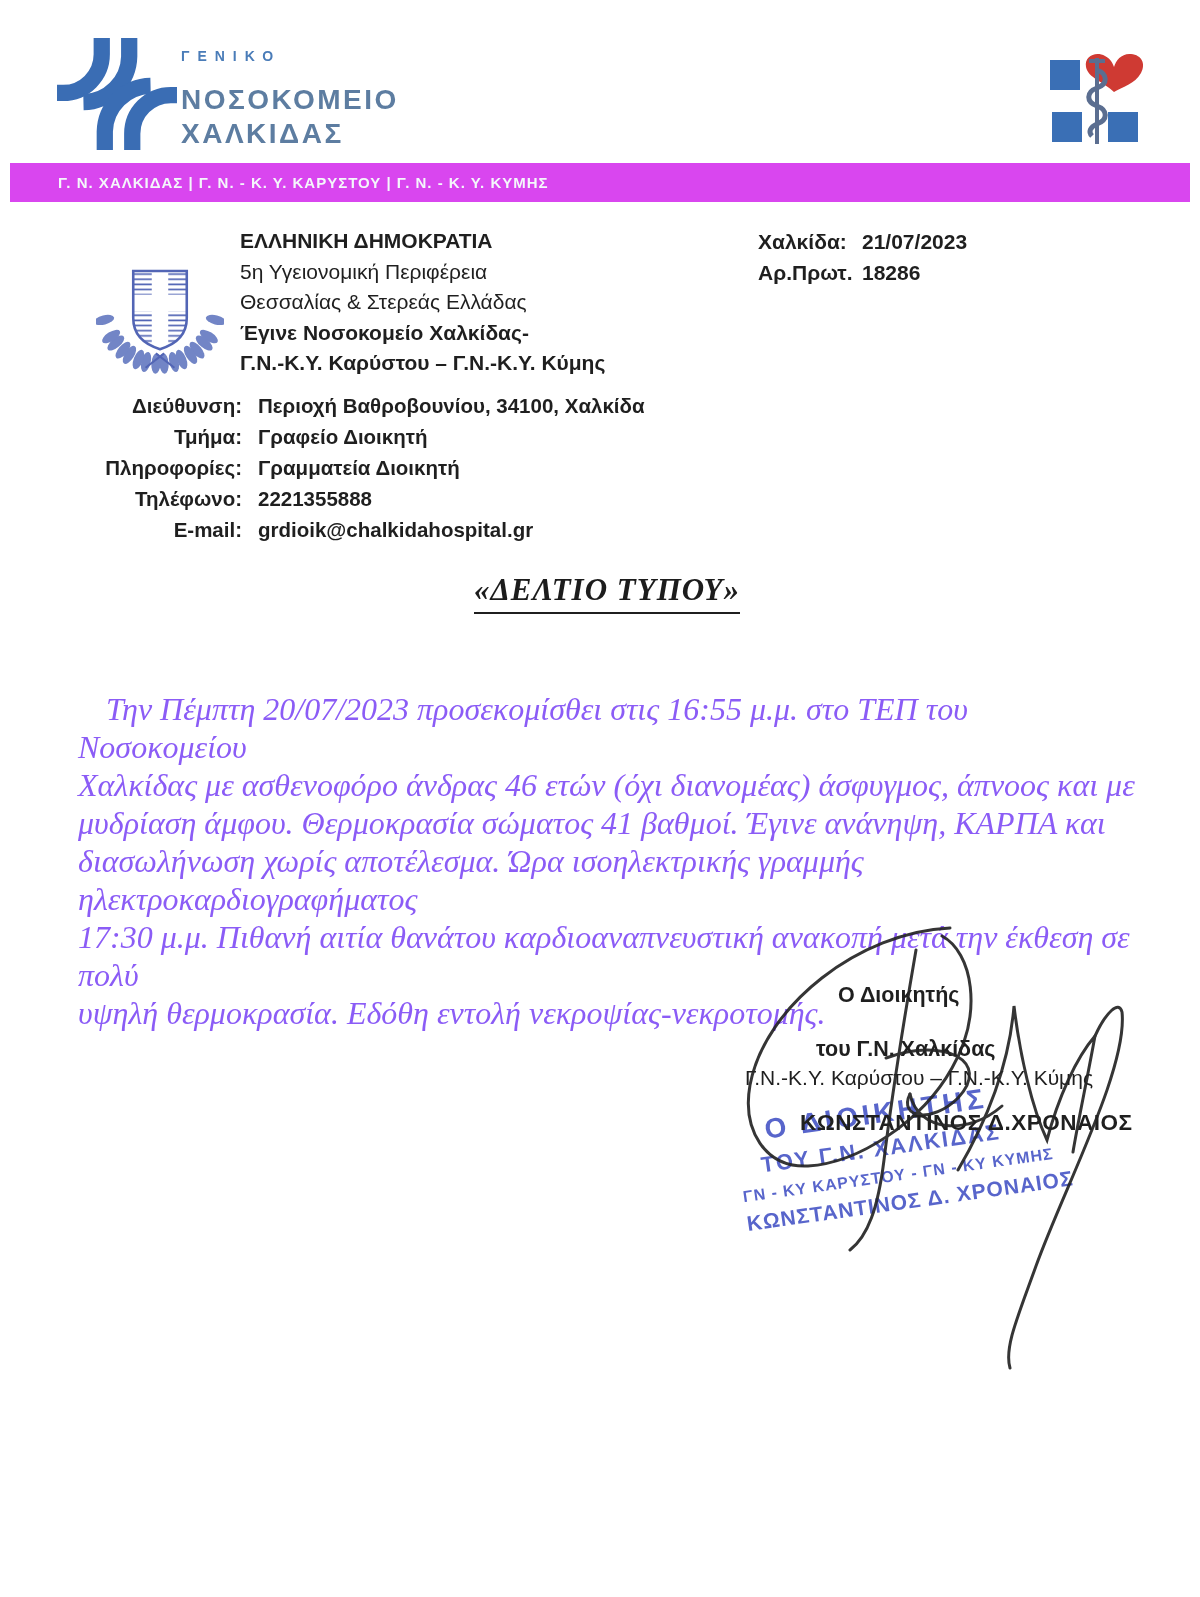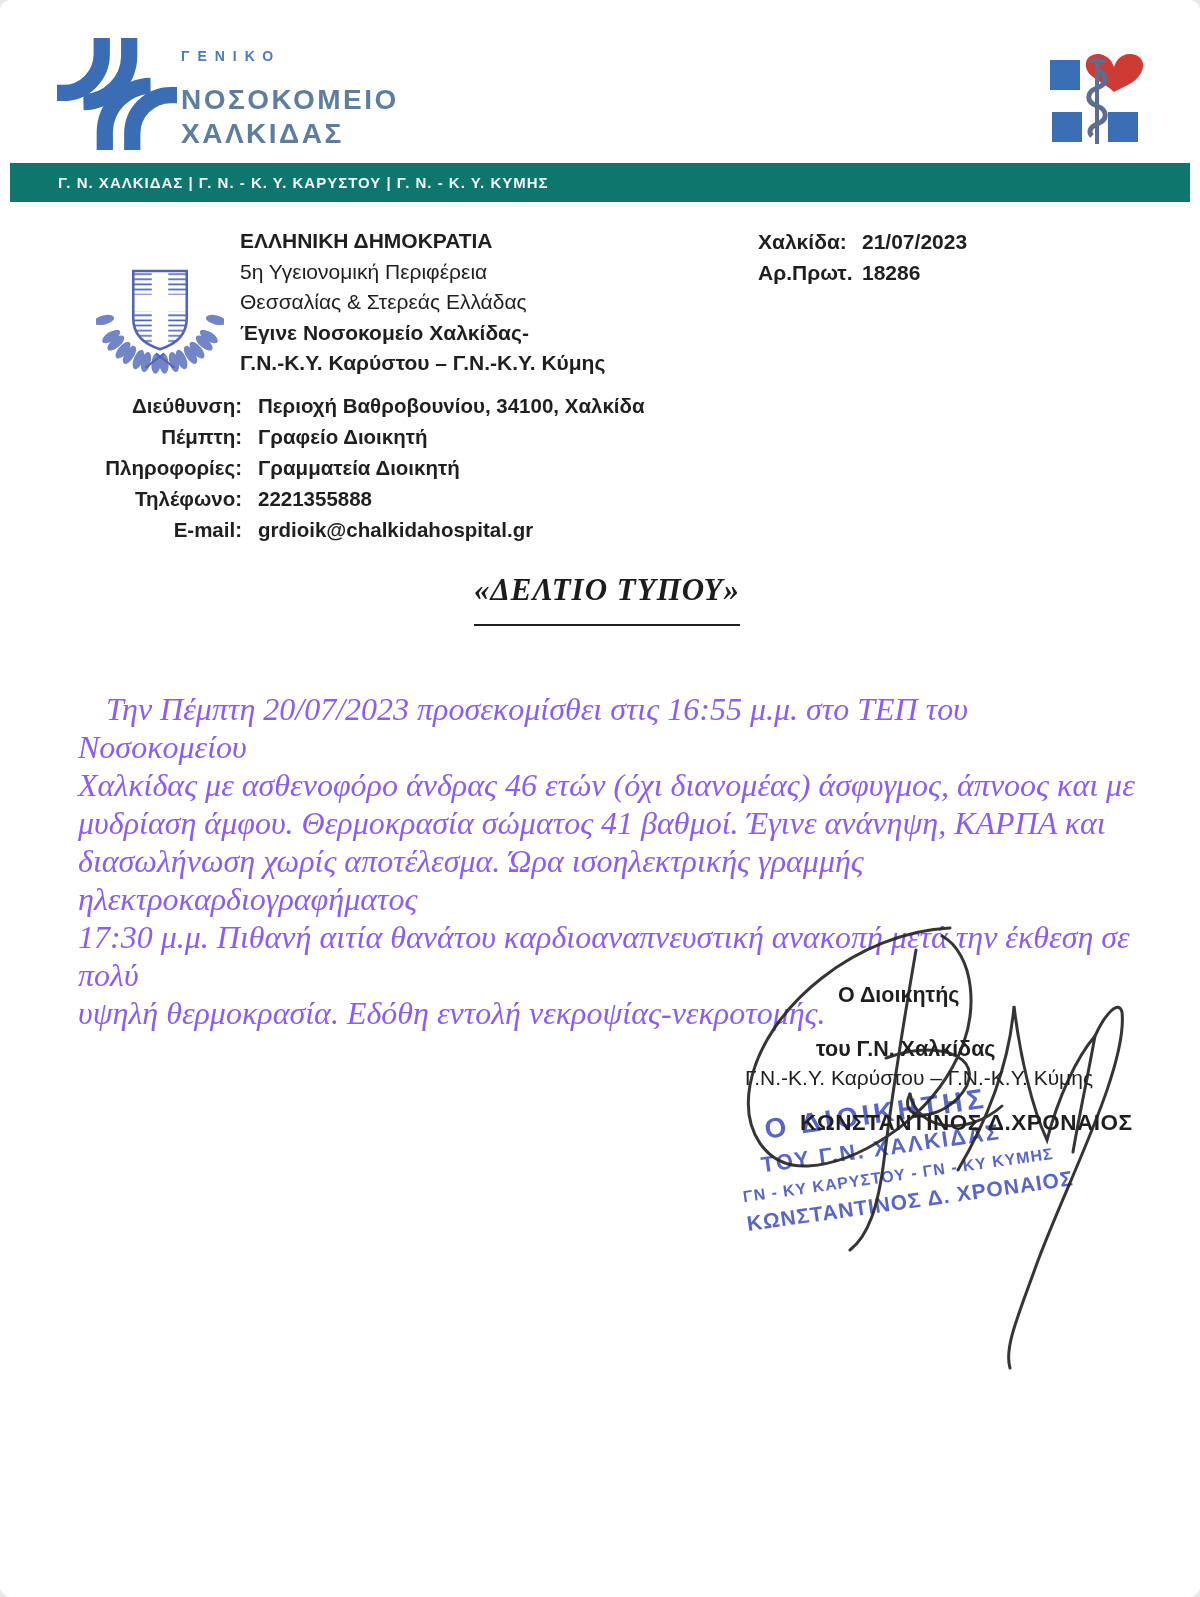--- a/index.html
+++ b/index.html
@@ -4,52 +4,51 @@
 <style>
   html,body{margin:0;padding:0;background:#e8e8e8;}
   .page{
     position:relative;
     width:1200px;height:1597px;
     margin:0 auto;
     background:#ffffff;
     font-family:"Liberation Sans",sans-serif;
     color:#1f1f1f;
     overflow:hidden;
-    border-radius:11px;
   }
   
   .hosp-logo{position:absolute;left:56px;top:36px;width:122px;height:116px;}
   .logo-text{position:absolute;left:181px;top:48px;}
   .logo-small{font-size:14px;font-weight:bold;letter-spacing:8px;color:#4a7cb8;}
   .logo-big{font-size:28px;font-weight:600;letter-spacing:2.5px;color:#5d7da1;line-height:34px;margin-top:19px;}
   .corner-logo{position:absolute;left:1042px;top:48px;width:116px;height:104px;}
   .banner{
     position:absolute;left:10px;top:163px;width:1180px;height:39px;
-    background:#0f766e;display:flex;align-items:center;
+    background:#d946ef;display:flex;align-items:center;
   }
   .banner span{color:#f4f7fb;font-size:15px;font-weight:bold;letter-spacing:1px;padding-left:48px;}
   
   .emblem{position:absolute;left:96px;top:236px;width:128px;height:140px;}
   .ministry{position:absolute;left:240px;top:226px;font-size:21px;line-height:30.5px;}
   .ministry .b{font-weight:bold;}
   .meta{position:absolute;left:758px;top:226px;font-size:21px;font-weight:bold;line-height:31px;}
   .meta-row{display:flex;}
   .meta-row .ml{width:104px;}
   
   .contact{position:absolute;left:80px;top:390px;font-size:20.5px;font-weight:bold;line-height:31px;}
   .c-row{display:flex;}
   .c-label{width:162px;text-align:right;}
   .c-value{margin-left:16px;}
   
   .title-wrap{position:absolute;left:0;top:572px;width:1214px;text-align:center;}
   .doc-title{
     display:inline-block;
     font-family:"Liberation Serif",serif;
     font-style:italic;font-weight:bold;font-size:31px;letter-spacing:1px;
-    border-bottom:2.5px solid #1f1f1f;padding-bottom:16px;color:#1c1c1c;
+    border-bottom:2.5px solid #1f1f1f;padding-bottom:4px;color:#1c1c1c;
   }
   
   .body-text{
     position:absolute;left:78px;top:690px;width:1062px;
     font-family:"Liberation Serif",serif;font-style:italic;
     font-size:32px;line-height:38px;color:#8b5cf6;
   }
   .body-text div:first-child{text-indent:28px;}
   
   .sig-text{position:absolute;text-align:center;white-space:nowrap;}
@@ -166,21 +165,21 @@
       <span>18286</span>
     </div>
   </div>
 
   <div class="contact">
     <div class="c-row">
       <span class="c-label">Διεύθυνση:</span>
       <span class="c-value">Περιοχή Βαθροβουνίου, 34100, Χαλκίδα</span>
     </div>
     <div class="c-row">
-      <span class="c-label">Πέμπτη:</span>
+      <span class="c-label">Τμήμα:</span>
       <span class="c-value">Γραφείο Διοικητή</span>
     </div>
     <div class="c-row">
       <span class="c-label">Πληροφορίες:</span>
       <span class="c-value">Γραμματεία Διοικητή</span>
     </div>
     <div class="c-row">
       <span class="c-label">Τηλέφωνο:</span>
       <span class="c-value">2221355888</span>
     </div>

